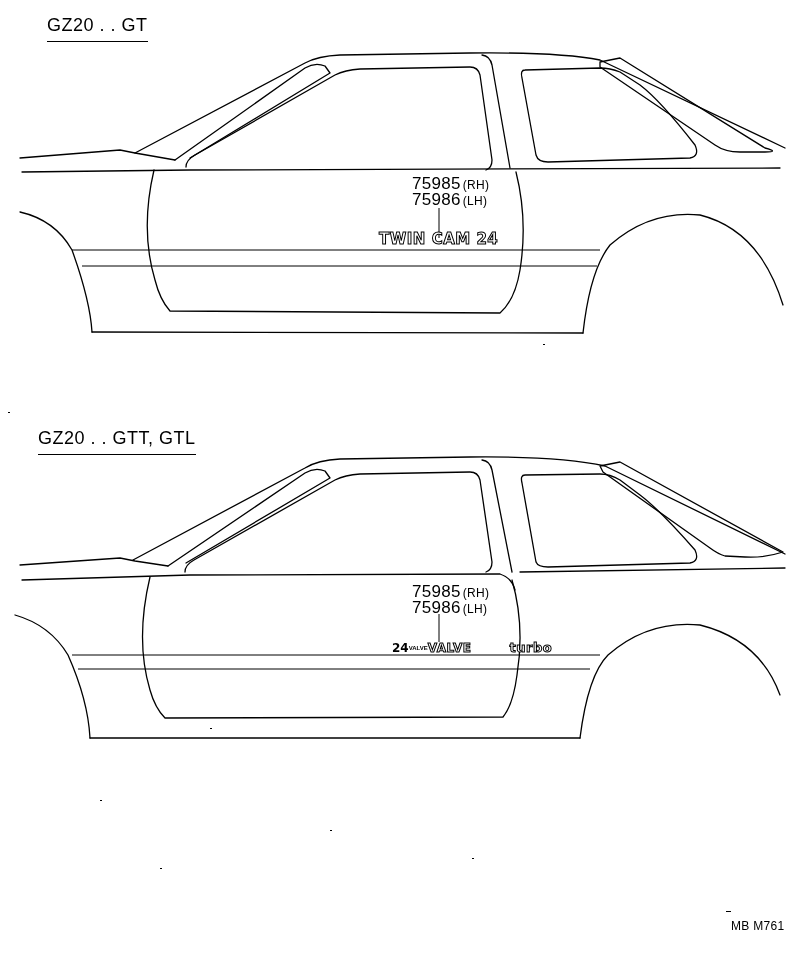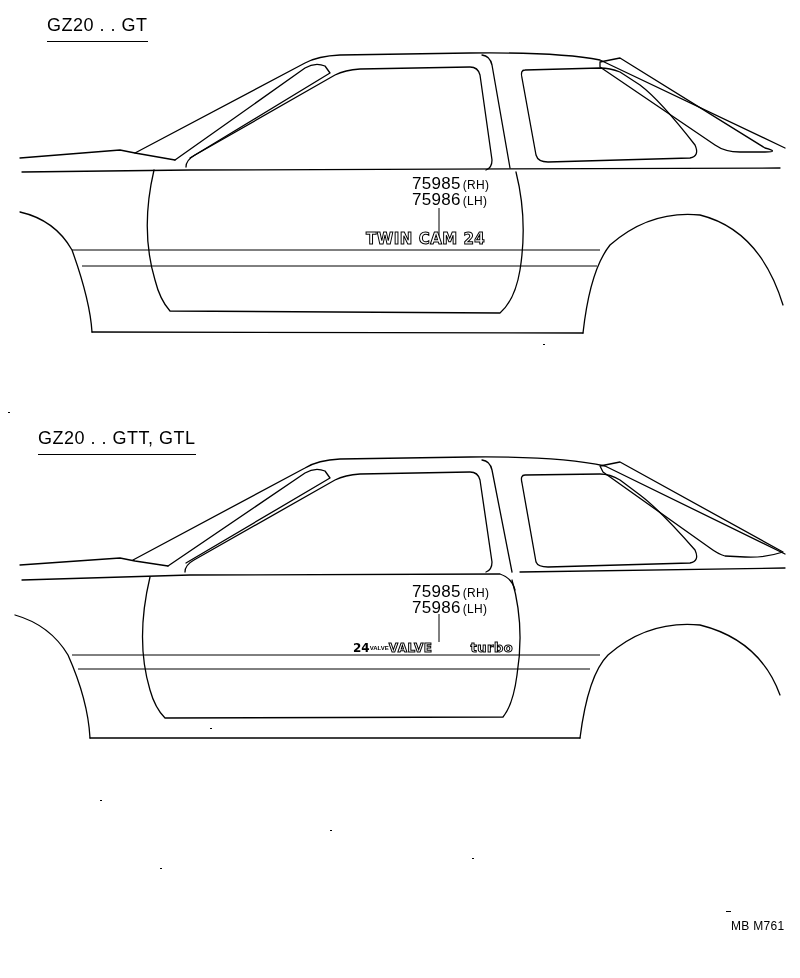--- a/index.html
+++ b/index.html
@@ -53,21 +53,21 @@
 
   <path class="thin" d="M439,208 L439,238"></path>
 </svg>
 
 <div class="part-num" style="left:412px; top:175px;">
   <span>75985</span><span class="side">(RH)</span>
 </div>
 <div class="part-num" style="left:412px; top:191px;">
   <span>75986</span><span class="side">(LH)</span>
 </div>
-<div class="emblem" style="left:366px; top:230px;">
+<div class="emblem" style="left:379px; top:230px;">
   <span class="emblem-outline" style="font-size:15px;">TWIN CAM 24</span>
 </div>
 
 <div class="section-label" style="left:38px; top:430px;">GZ20 . . GTT, GTL</div>
 
 <svg class="car" width="800" height="360" style="top:450px;" viewBox="0 0 800 360">
   <path class="line" d="M20,115 L120,108 L135,111 L168,116"></path>
   <path class="line" d="M22,130 L190,125 L500,124 Q512,128 515,140"></path>
   <path class="line" d="M520,122 L785,118"></path>
   <path class="line" d="M133,110 L305,18 Q318,10 340,9 L470,7 Q560,6 605,16 L785,104"></path>
@@ -85,21 +85,21 @@
   <path class="thin" d="M439,164 L439,192"></path>
 </svg>
 
 <div class="part-num" style="left:412px; top:583px;">
   <span>75985</span><span class="side">(RH)</span>
 </div>
 <div class="part-num" style="left:412px; top:599px;">
   <span>75986</span><span class="side">(LH)</span>
 </div>
 <div class="emblem" style="left:353px; top:638px;">
-  <span class="emblem-solid" style="font-size:12px;">24</span><span class="emblem-small">VALVE</span><span class="emblem-outline" style="font-size:12px;">VALVE</span><span class="emblem-outline" style="font-size:13px; margin-left:2px;padding-left:36px;">turbo</span>
+  <span class="emblem-solid" style="font-size:12px;margin-left:39px;">24</span><span class="emblem-small">VALVE</span><span class="emblem-outline" style="font-size:12px;">VALVE</span><span class="emblem-outline" style="font-size:13px; margin-left:2px;padding-left:36px;">turbo</span>
 </div>
 
 <div class="speck" style="left:8px; top:412px;"></div>
 <div class="speck" style="left:543px; top:344px;"></div>
 <div class="speck" style="left:210px; top:728px;"></div>
 <div class="speck" style="left:100px; top:800px;"></div>
 <div class="speck" style="left:330px; top:830px;"></div>
 <div class="speck" style="left:160px; top:868px;"></div>
 <div class="speck" style="left:472px; top:858px;"></div>
 <div class="speck" style="left:726px; top:911px; width:5px;"></div>

